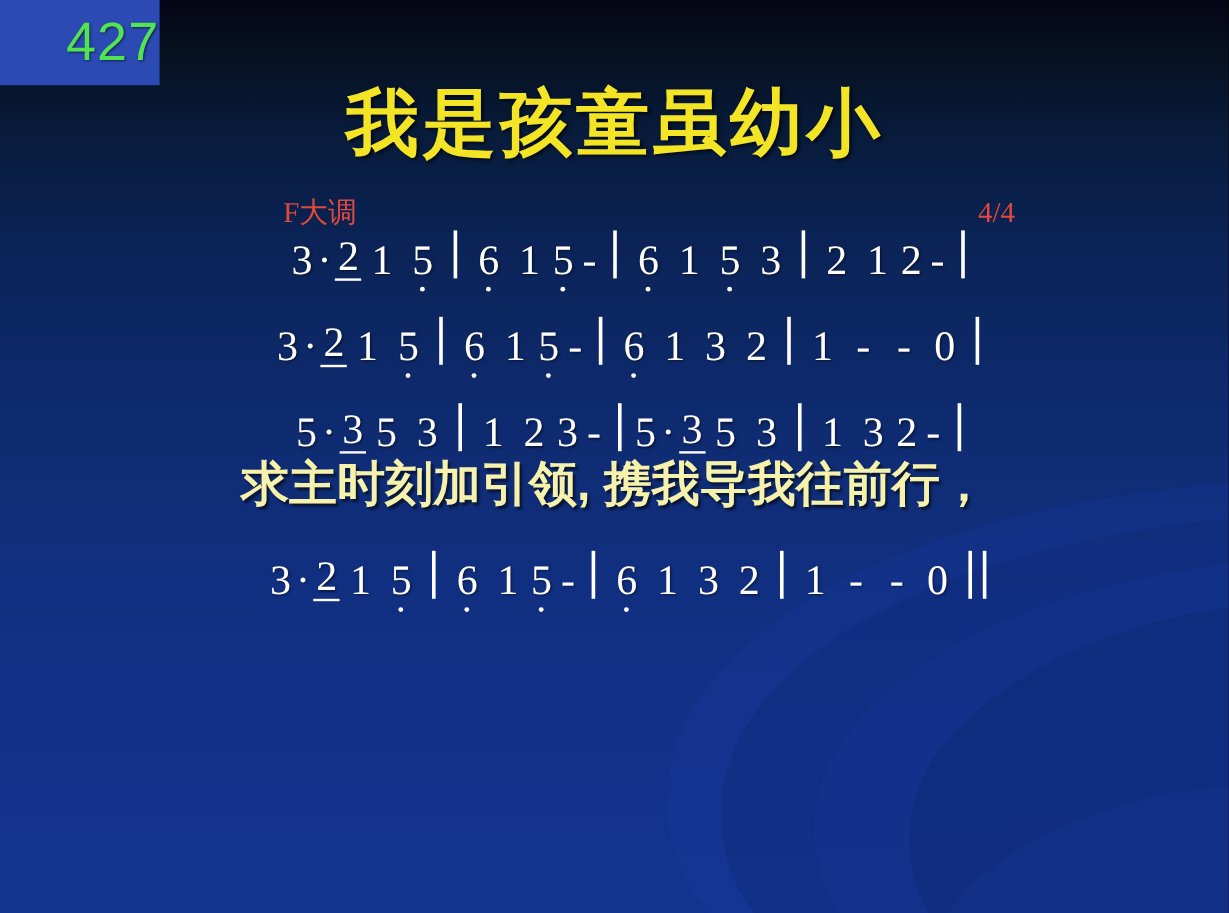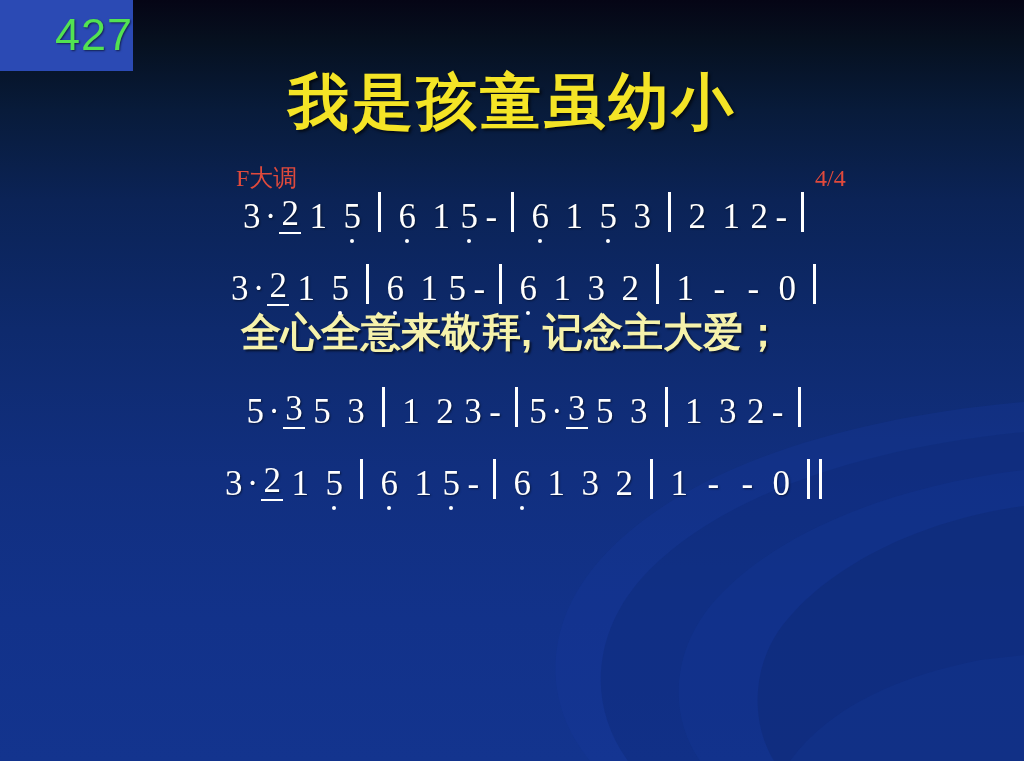--- a/index.html
+++ b/index.html
@@ -264,21 +264,20 @@
           </span>
           <span class="barline"></span>
           <span class="measure">
             <span class="tok w-m">1</span>
             <span class="tok w-m">-</span>
             <span class="tok w-m">-</span>
             <span class="tok w-m">0</span>
           </span>
           <span class="barline endsingle"></span>
         </div>
-        <div class="lyric">全心全意来敬拜, 记念主大爱；</div>
       </div>
       <div class="stanza">
         <div class="notation">
           <span class="barline" style="visibility: hidden;"></span>
           <span class="measure">
             <span class="tok w-s">5</span>
             <span class="dotaug">·</span>
             <span class="tok w-s half">3</span>
             <span class="tok w-m">5</span>
             <span class="tok w-m">3</span>
@@ -300,20 +299,21 @@
           </span>
           <span class="barline"></span>
           <span class="measure">
             <span class="tok w-m">1</span>
             <span class="tok w-m">3</span>
             <span class="tok w-s">2</span>
             <span class="tok w-s">-</span>
           </span>
           <span class="barline endsingle"></span>
         </div>
+        <div class="lyric">求主时刻加引领, 携我导我往前行，</div>
       </div>
       <div class="stanza">
         <div class="notation">
           <span class="barline" style="visibility: hidden;"></span>
           <span class="measure">
             <span class="tok w-s">3</span>
             <span class="dotaug">·</span>
             <span class="tok w-s half">2</span>
             <span class="tok w-m">1</span>
             <span class="tok w-m low">5</span>

